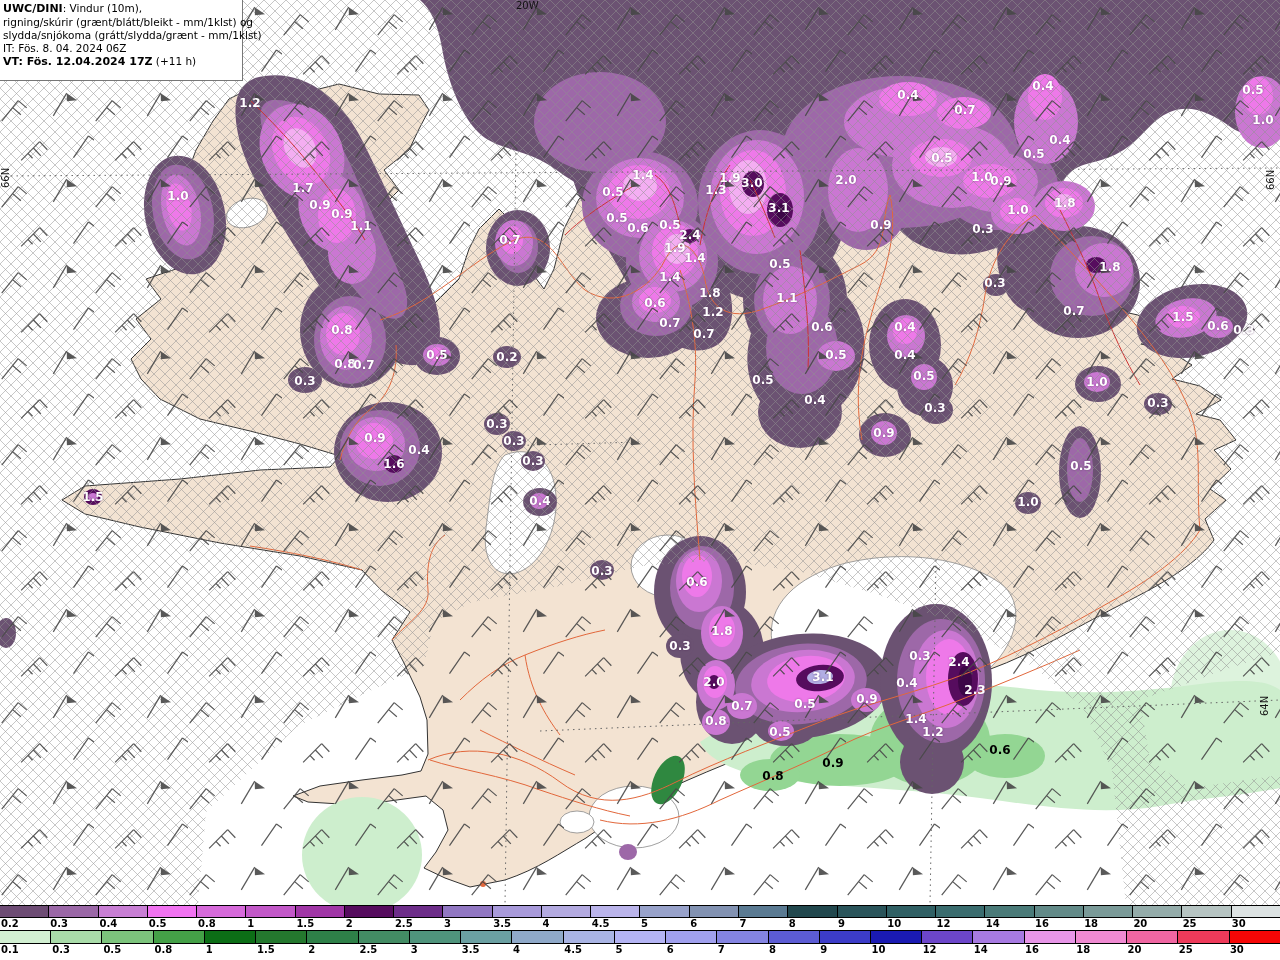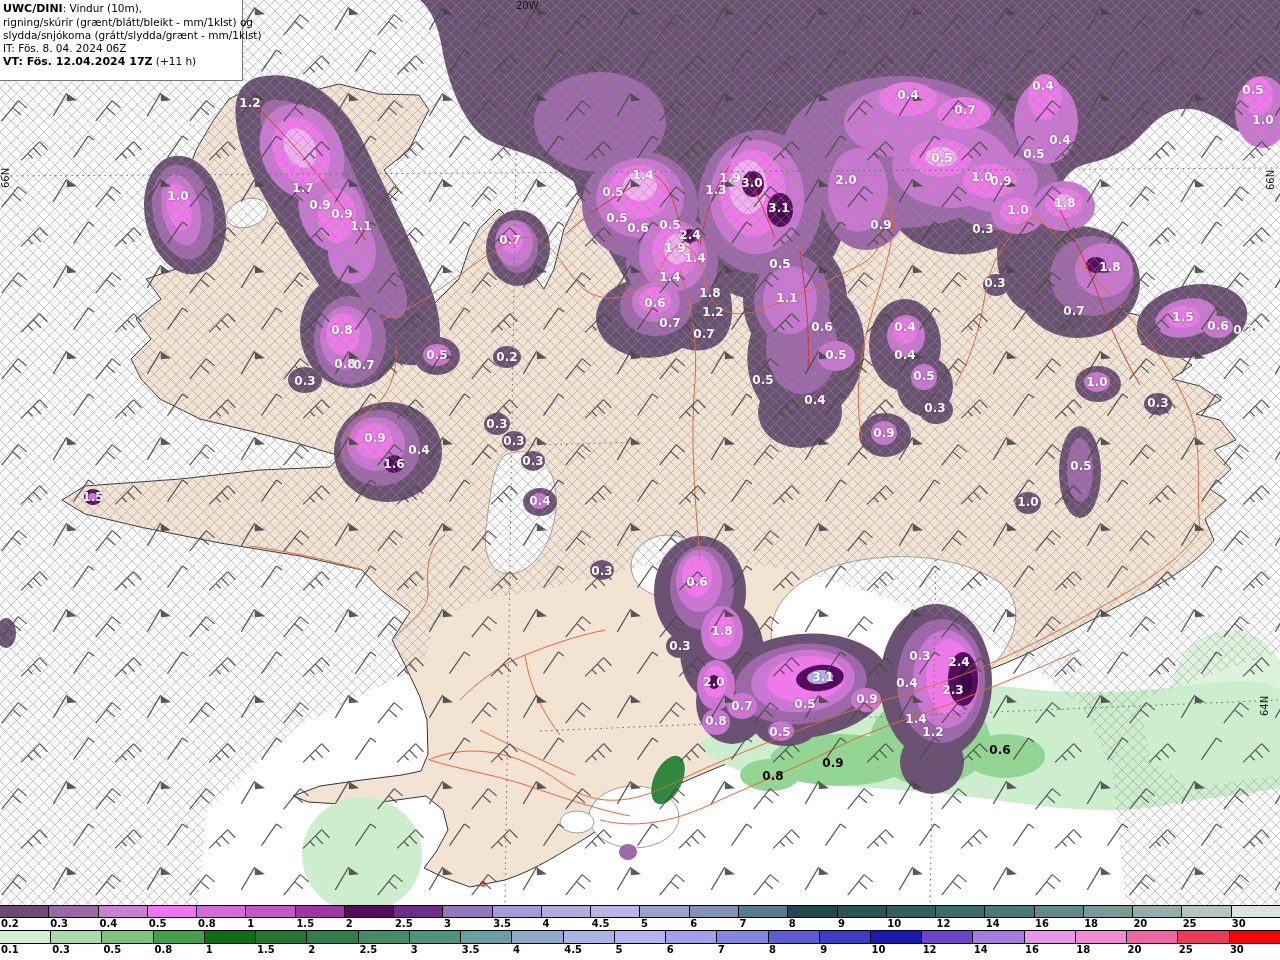--- a/index.html
+++ b/index.html
@@ -384,21 +384,21 @@
         <div class="mlabel w" style="left: 716px; top: 721px;">0.8</div>
         <div class="mlabel w" style="left: 823px; top: 677px;">3.1</div>
         <div class="mlabel w" style="left: 805px; top: 704px;">0.5</div>
         <div class="mlabel w" style="left: 780px; top: 732px;">0.5</div>
         <div class="mlabel w" style="left: 867px; top: 699px;">0.9</div>
         <div class="mlabel w" style="left: 920px; top: 656px;">0.3</div>
         <div class="mlabel w" style="left: 907px; top: 683px;">0.4</div>
         <div class="mlabel w" style="left: 916px; top: 719px;">1.4</div>
         <div class="mlabel w" style="left: 933px; top: 732px;">1.2</div>
         <div class="mlabel w" style="left: 959px; top: 662px;">2.4</div>
-        <div class="mlabel w" style="left: 953px; top: 690px;">2.3</div>
+        <div class="mlabel w" style="left: 975px; top: 690px;">2.3</div>
         <div class="mlabel k" style="left: 773px; top: 776px;">0.8</div>
         <div class="mlabel k" style="left: 833px; top: 763px;">0.9</div>
         <div class="mlabel k" style="left: 1000px; top: 750px;">0.6</div>
       </div>
 
   <div id="title-box">
     <div class="tl"><b>UWC/DINI</b><span>: Vindur (10m),</span></div>
     <div class="tl">rigning/skúrir (grænt/blátt/bleikt - mm/1klst) og</div>
     <div class="tl">slydda/snjókoma (grátt/slydda/grænt - mm/1klst)</div>
     <div class="tl">IT: Fös. 8. 04. 2024 06Z</div>

